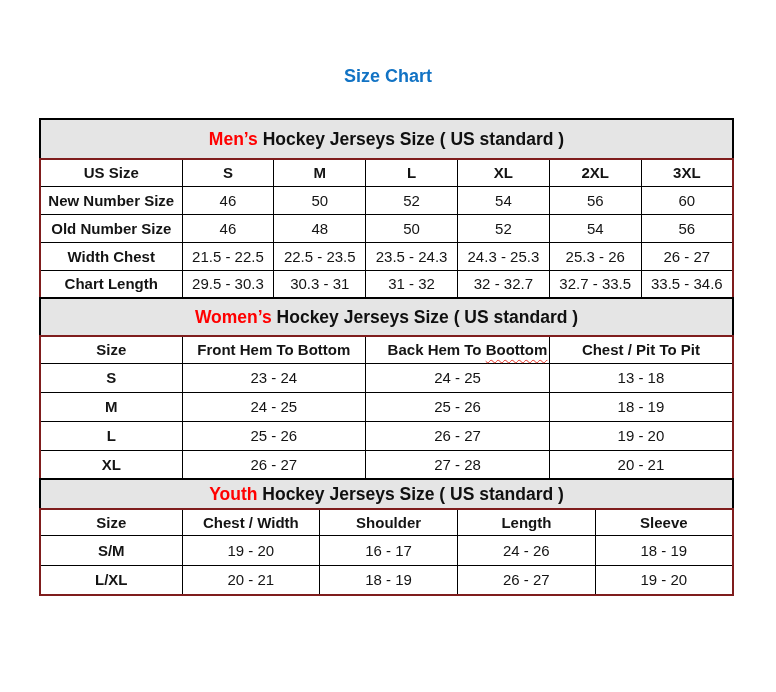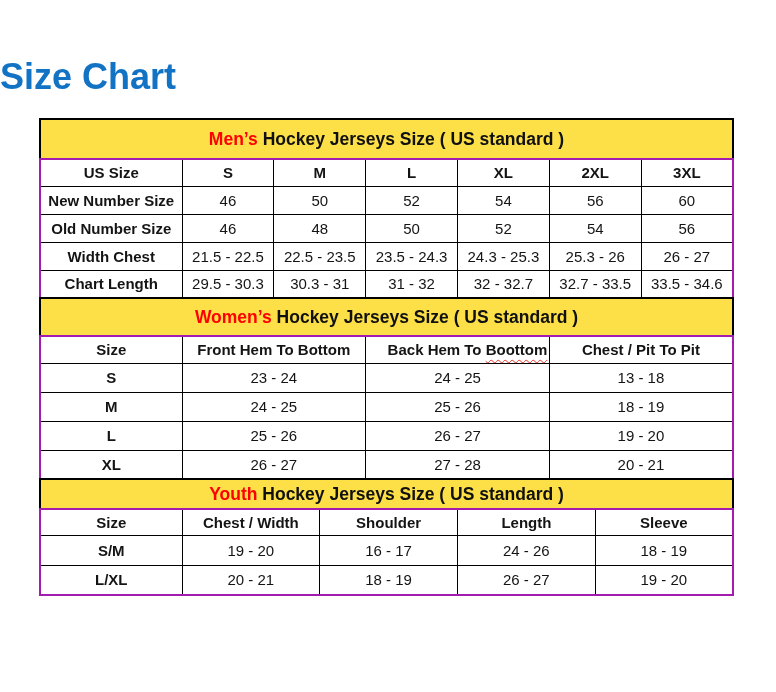--- a/index.html
+++ b/index.html
@@ -1,30 +1,30 @@
 <!DOCTYPE html>
 <html><head>
 <meta charset="utf-8">
 <style>
   html,body{margin:0;padding:0;background:#ffffff;}
   .page{position:relative;width:776px;height:692px;background:#ffffff;overflow:hidden;
         font-family:"Liberation Sans",sans-serif;color:#141414;}
-  .title{position:absolute;top:56px;left:0;width:100%;
-         font-size:36px;font-weight:700;color:#1273c4;}
+  .title{position:absolute;top:66px;left:0;width:100%;text-align:center;
+         font-size:18px;font-weight:700;color:#1273c4;}
   .chart{position:absolute;left:39px;top:118px;width:695px;}
-  .band{box-sizing:border-box;border:2px solid #000;background:#fde047;
+  .band{box-sizing:border-box;border:2px solid #000;background:#e5e5e5;
         display:flex;align-items:center;justify-content:center;
         font-weight:700;font-size:17.5px;color:#101010;}
   .band .hl{color:#ff0000;white-space:pre;}
   .band .rest{white-space:pre;}
   .b1{height:42px;}
   .b2{height:40px;margin-top:-2px;}
   .b3{height:32px;margin-top:-2px;}
   table{width:100%;border-collapse:collapse;table-layout:fixed;
-        margin-top:-2px;border:2px solid #a21caf;}
+        margin-top:-2px;border:2px solid #7f1d1d;}
   th,td{border:1.5px solid #000;text-align:center;vertical-align:middle;
         padding:0;font-size:15px;line-height:1;color:#141414;}
   th{font-weight:700;}
   td{font-weight:400;}
   col.c0{width:142px;}
   .mens tbody tr{height:28px;}   .mens thead tr{height:27px;}
   .womens tbody tr{height:29px;} .womens thead tr{height:27px;}
   .youth tbody tr{height:30px;}  .youth thead tr{height:26px;}
   .pre{white-space:pre;padding-left:20px;}
   .missp{text-decoration-line:underline;text-decoration-style:wavy;

